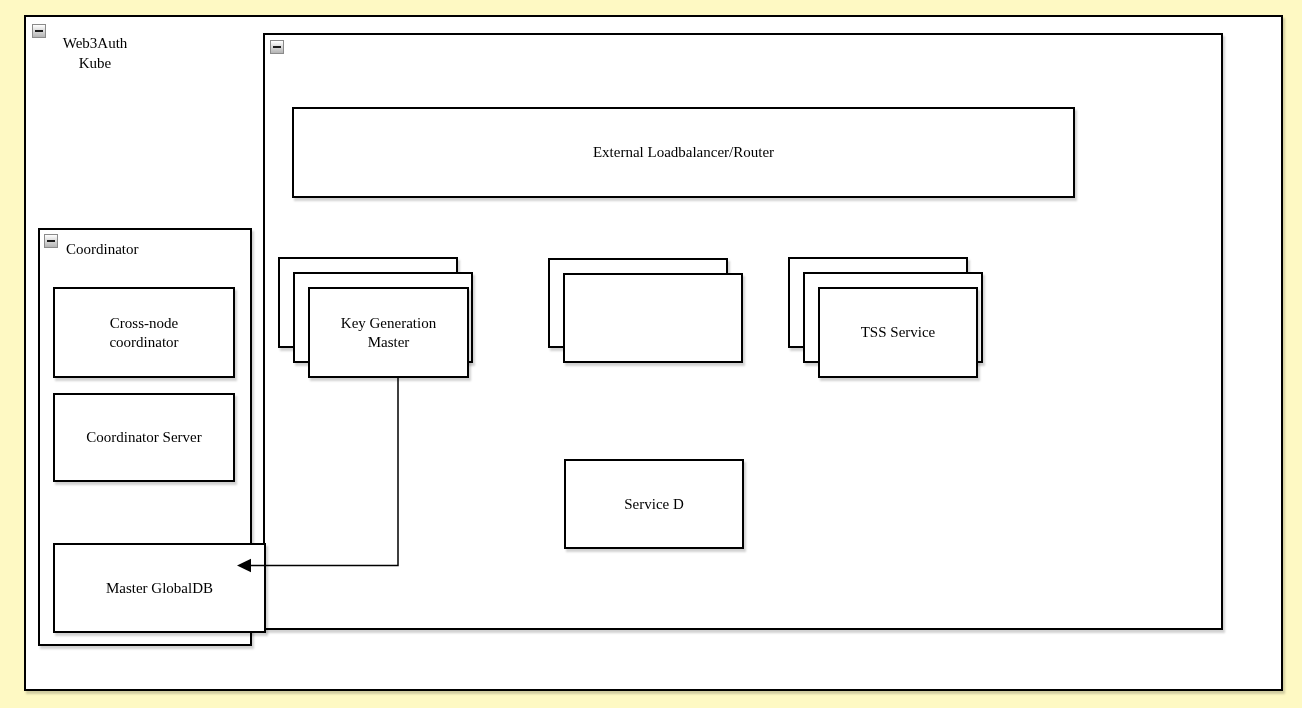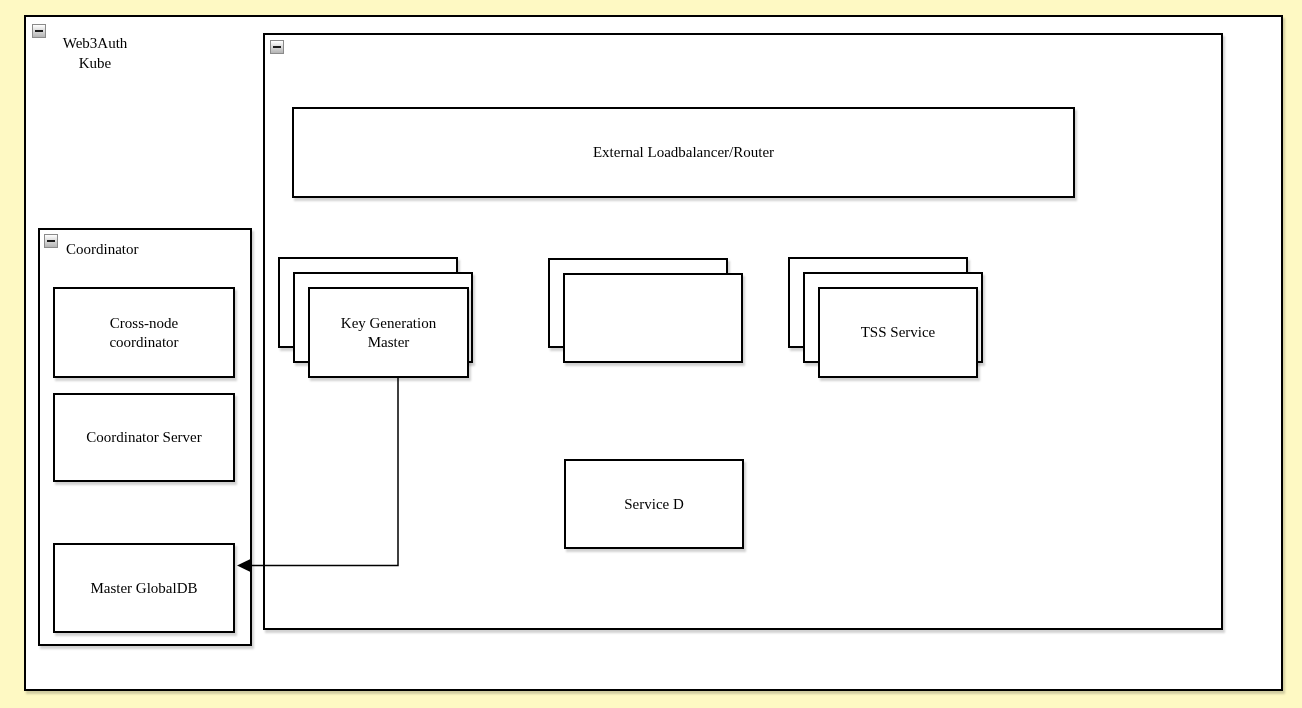--- a/index.html
+++ b/index.html
@@ -104,21 +104,21 @@
     <span>
       <span>Cross-node</span><br>
       <span>coordinator</span>
     </span>
   </div>
 
   <div class="shape leaf z11" style="left:53px;top:393px;width:182px;height:89px;">
     <span>Coordinator Server</span>
   </div>
 
-  <div class="shape leaf z11" style="left:53px;top:543px;width:182px;height:90px;">
+  <div class="shape leaf z11" style="left:53px;top:543px;width:213px;height:90px;">
     <span>Master GlobalDB</span>
   </div>
 
   <svg class="arrow-layer" width="1302" height="708" viewBox="0 0 1302 708" xmlns="http://www.w3.org/2000/svg">
     <polyline points="398,378 398,565.5 250,565.5" fill="none" stroke="#000000" stroke-width="1.5"></polyline>
     <path d="M 237 565.5 L 251 558.8 L 251 572.2 Z" fill="#000000"></path>
   </svg>
 
 </div>
 

